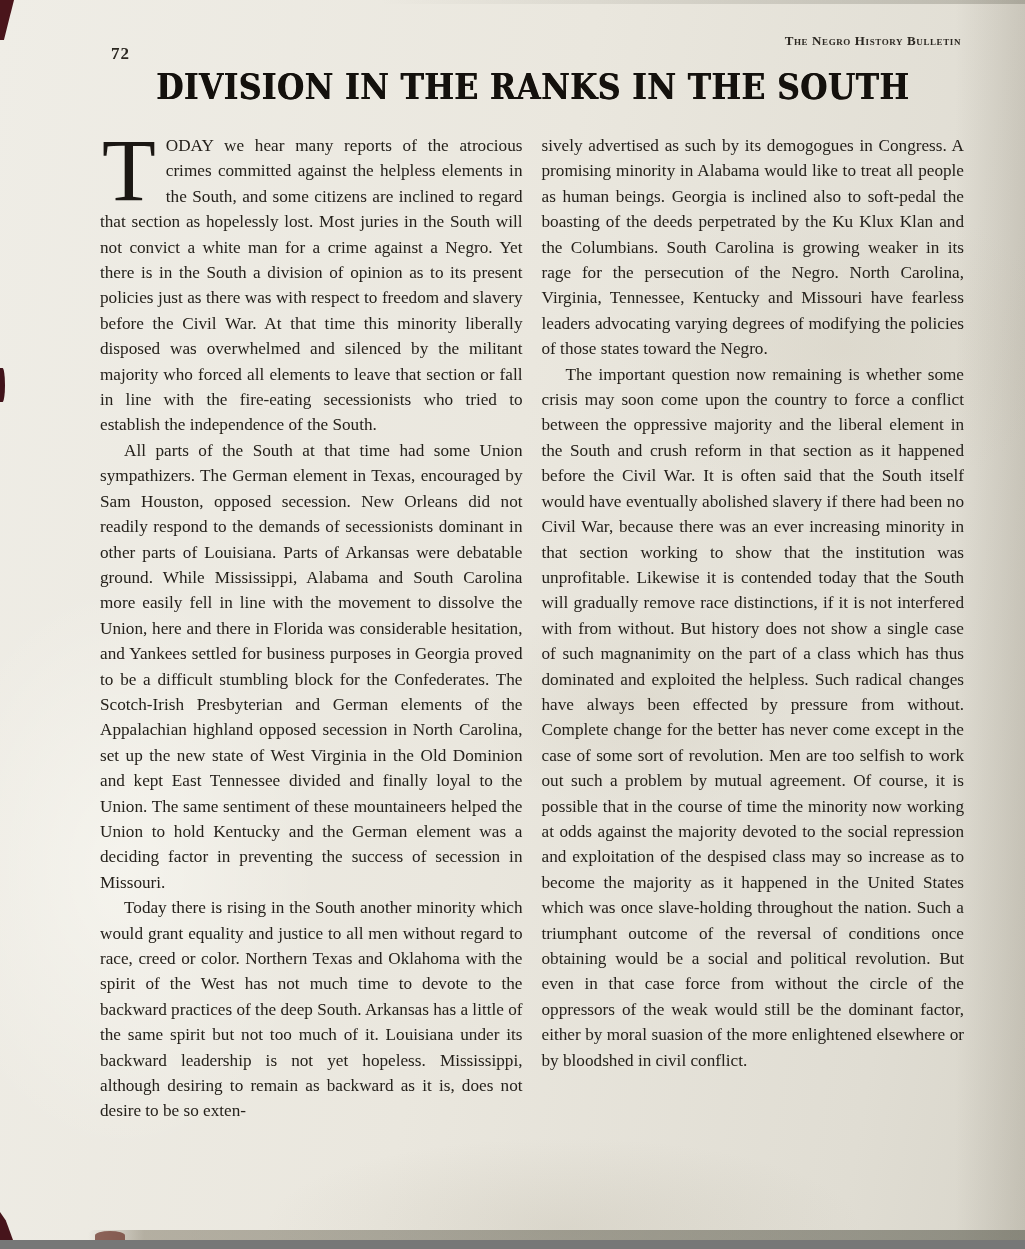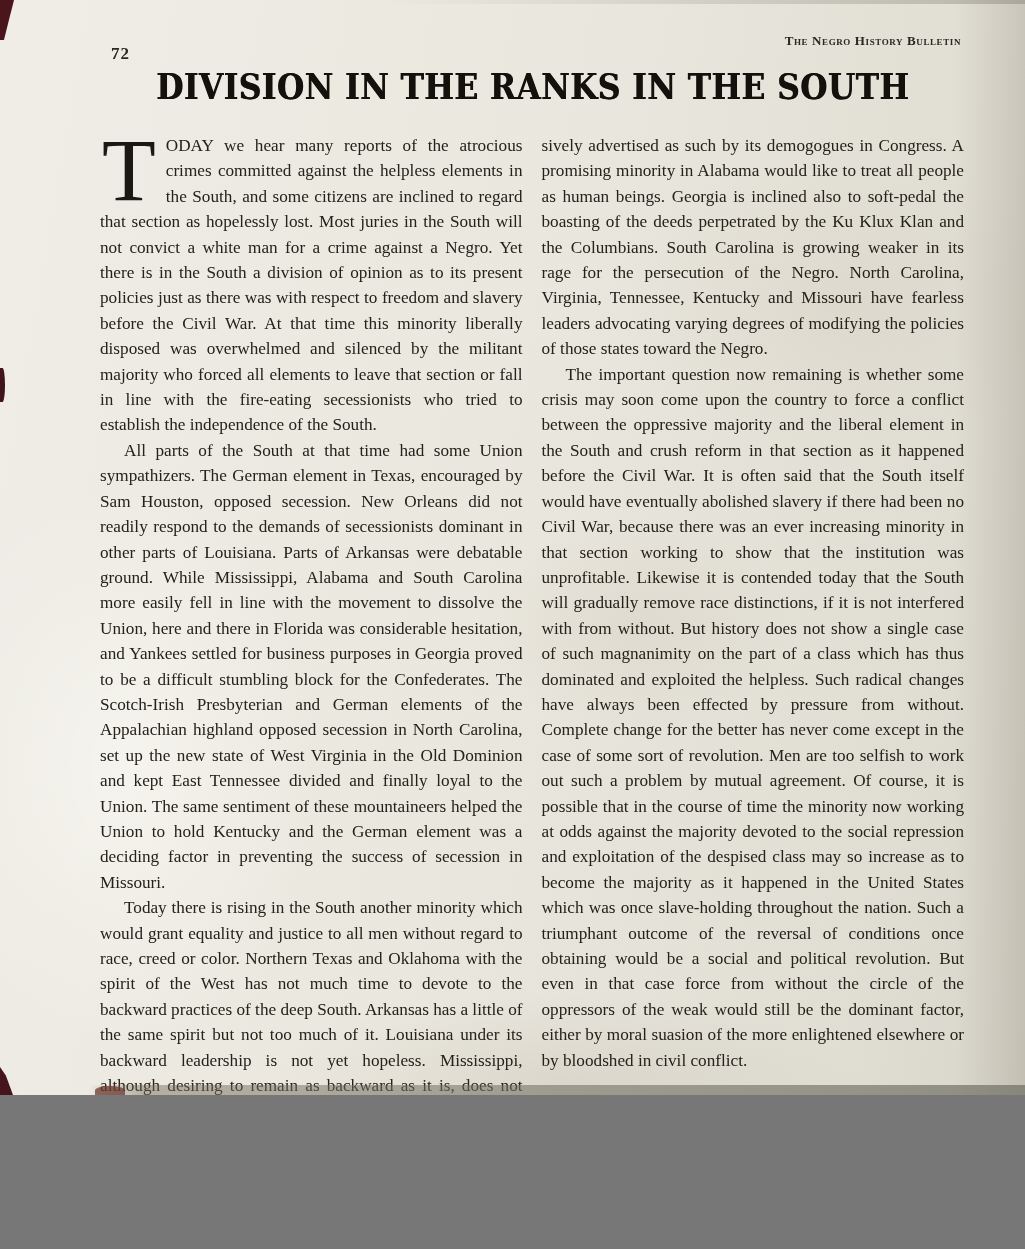--- a/index.html
+++ b/index.html
@@ -1,18 +1,18 @@
 <!DOCTYPE html>
 <html><head>
 <meta charset="utf-8">
 <style>
   html,body{margin:0;padding:0;background:#777;}
   .page{
     position:relative;
-    width:1025px;height:1095px;
+    width:1025px;height:1240px;
     margin:0 auto;
     overflow:hidden;
     color:#221e19;
     font-family:"Liberation Serif", serif;
     background-color:#e9e6dd;
     background-image:
       radial-gradient(ellipse 320px 220px at 82% 28%, rgba(205,199,182,0.28), transparent 70%),
       radial-gradient(ellipse 260px 380px at 12% 70%, rgba(255,255,250,0.45), transparent 75%),
       radial-gradient(ellipse 220px 160px at 62% 57%, rgba(165,153,127,0.12), transparent 70%),
       radial-gradient(ellipse 400px 120px at 55% 99%, rgba(150,142,120,0.15), transparent 75%),

